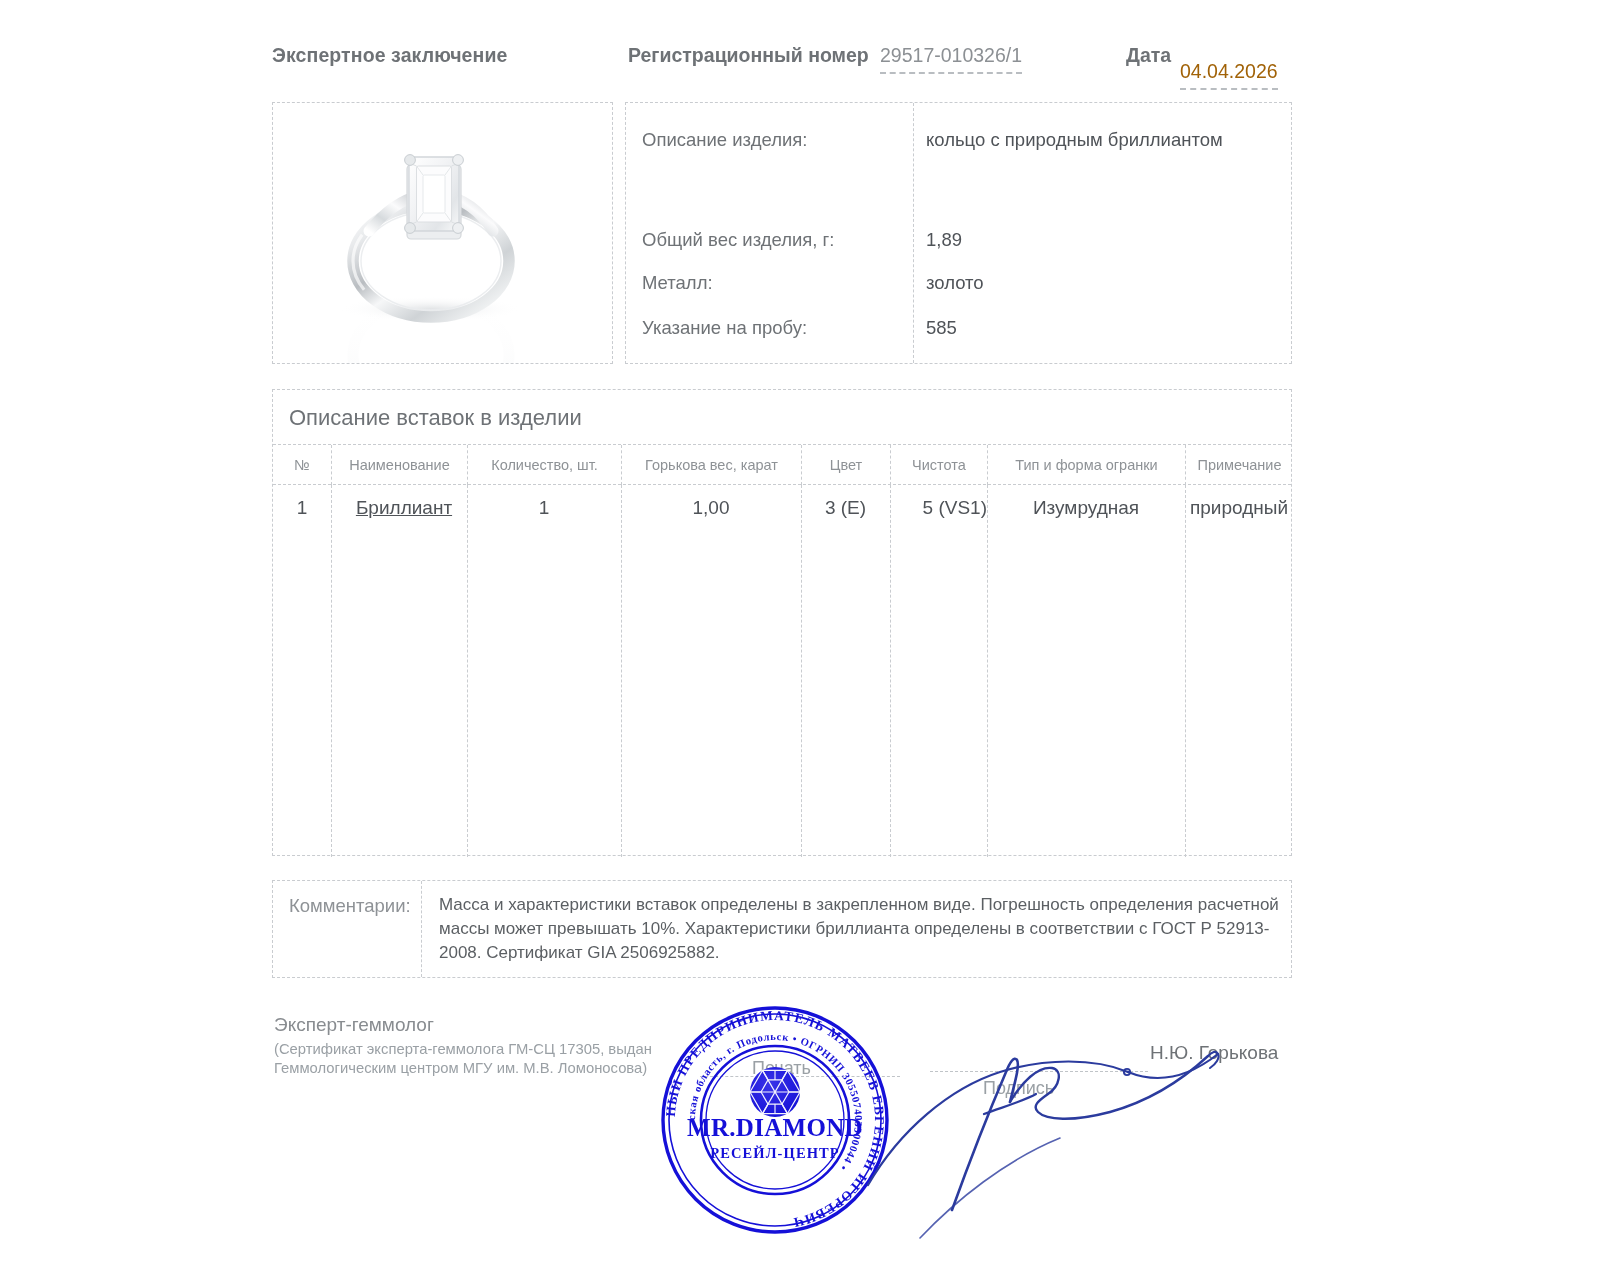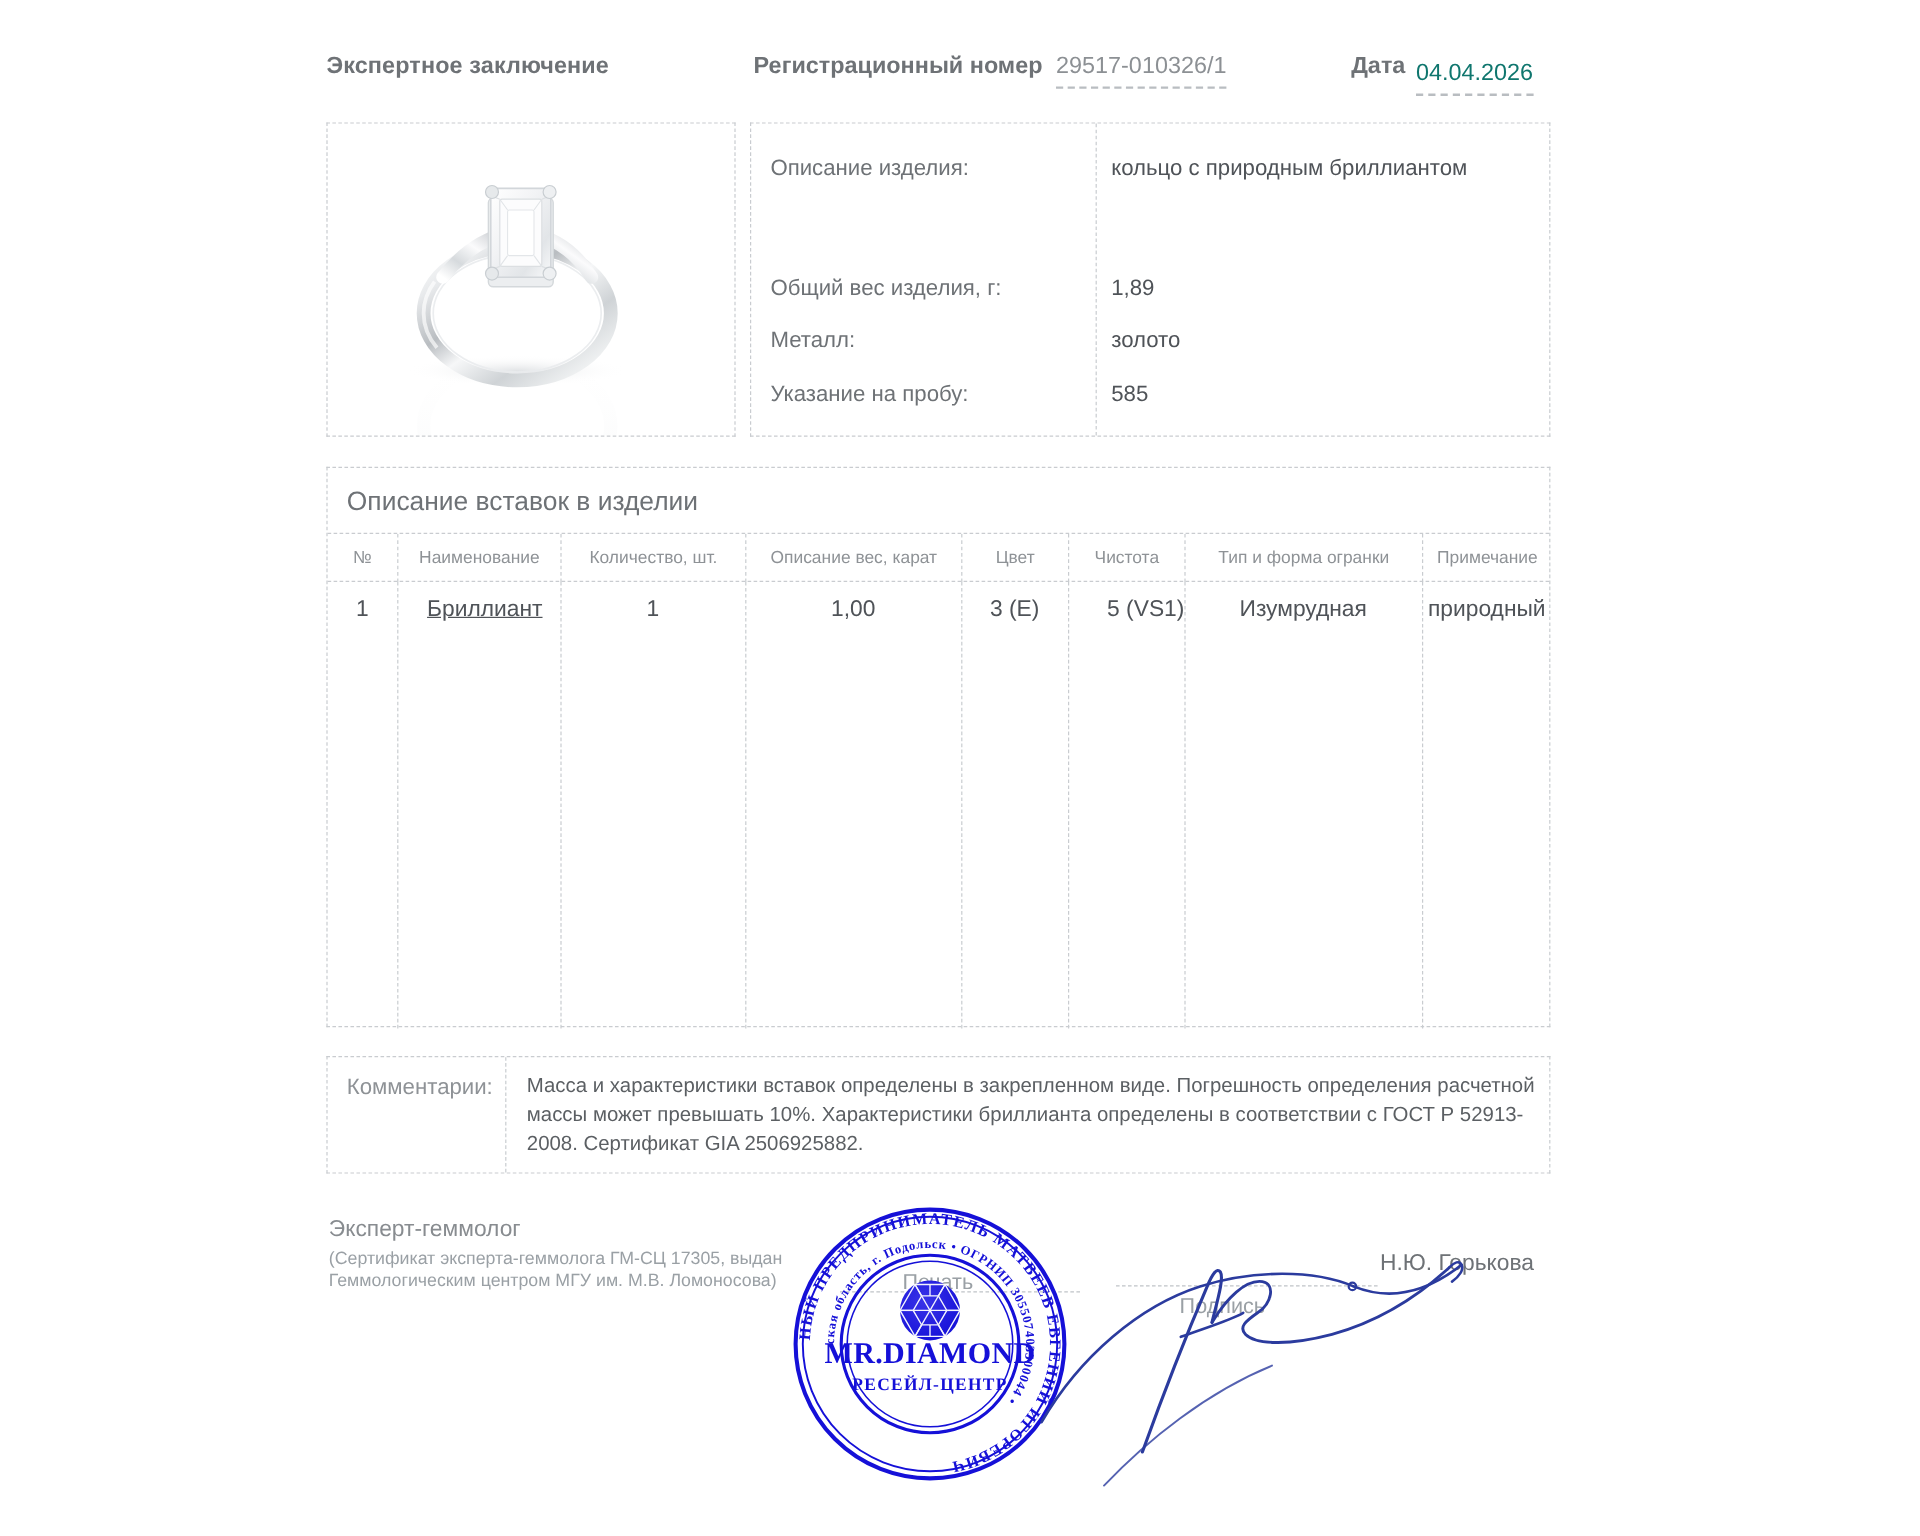--- a/index.html
+++ b/index.html
@@ -65,23 +65,23 @@
     left: 854px;
     top: 4px;
     font-size: 19.5px;
     font-weight: bold;
     color: #6e7276;
     white-space: nowrap;
   }
   .hdr-date-value {
     position: absolute;
     left: 908px;
-    top: 10px;
+    top: 20px;
     font-size: 19.5px;
-    color: #0f766e;
+    color: #a16207;
     white-space: nowrap;
     padding-bottom: 5px;
     border-bottom: 2px dashed #b9bdc1;
   }
 
   
   .dash {
     border: 1.6px dashed #c9ccd0;
     box-sizing: border-box;
     position: absolute;
@@ -413,21 +413,21 @@
 
   <div class="dash inserts-box">
     <div class="inserts-title-row">
       <div class="inserts-title">Описание вставок в изделии</div>
     </div>
 
     <div class="thead">
       <div class="th" style="left:0px;   width:58px;">№</div>
       <div class="th" style="left:58px;  width:136px;">Наименование</div>
       <div class="th" style="left:194px; width:154px;">Количество, шт.</div>
-      <div class="th" style="left:348px; width:180px;">Описание вес, карат</div>
+      <div class="th" style="left:348px; width:180px;">Горькова вес, карат</div>
       <div class="th" style="left:528px; width:89px;">Цвет</div>
       <div class="th" style="left:617px; width:97px;">Чистота</div>
       <div class="th" style="left:714px; width:198px;">Тип и форма огранки</div>
       <div class="th" style="left:912px; width:108px;">Примечание</div>
     </div>
 
     <div class="vline" style="left:58px;"></div>
     <div class="vline" style="left:194px;"></div>
     <div class="vline" style="left:348px;"></div>
     <div class="vline" style="left:528px;"></div>

